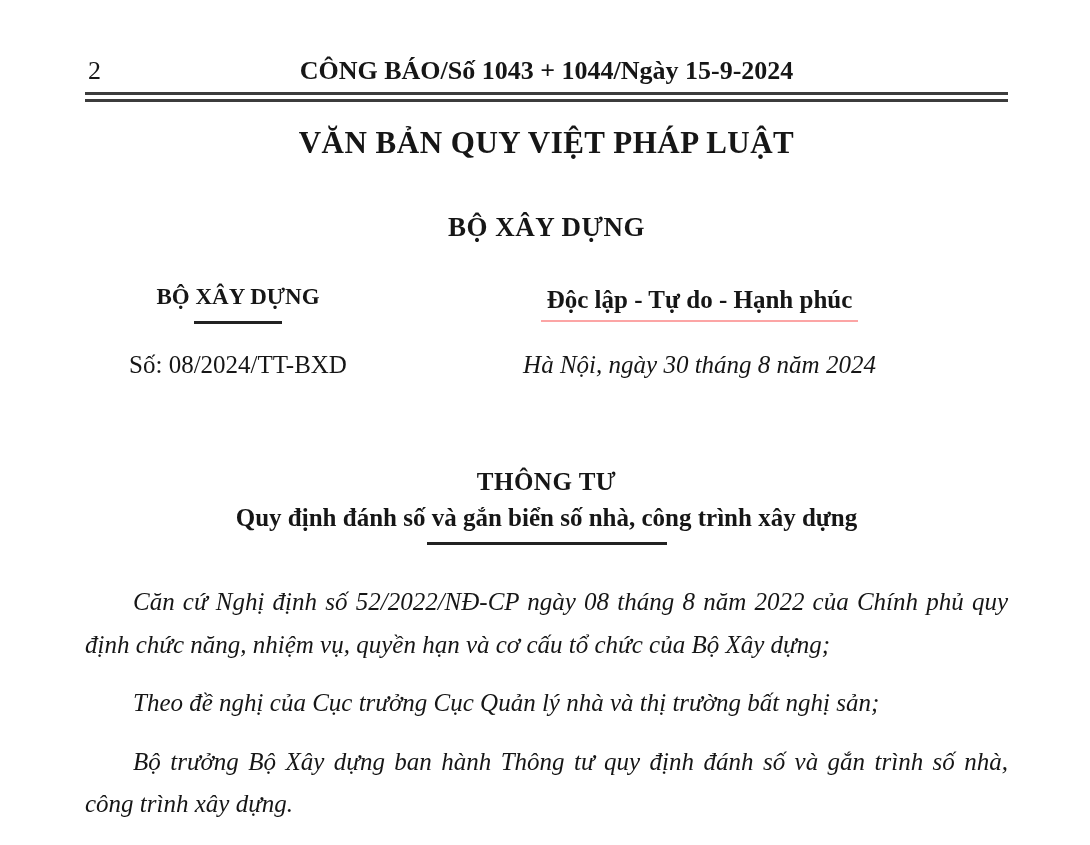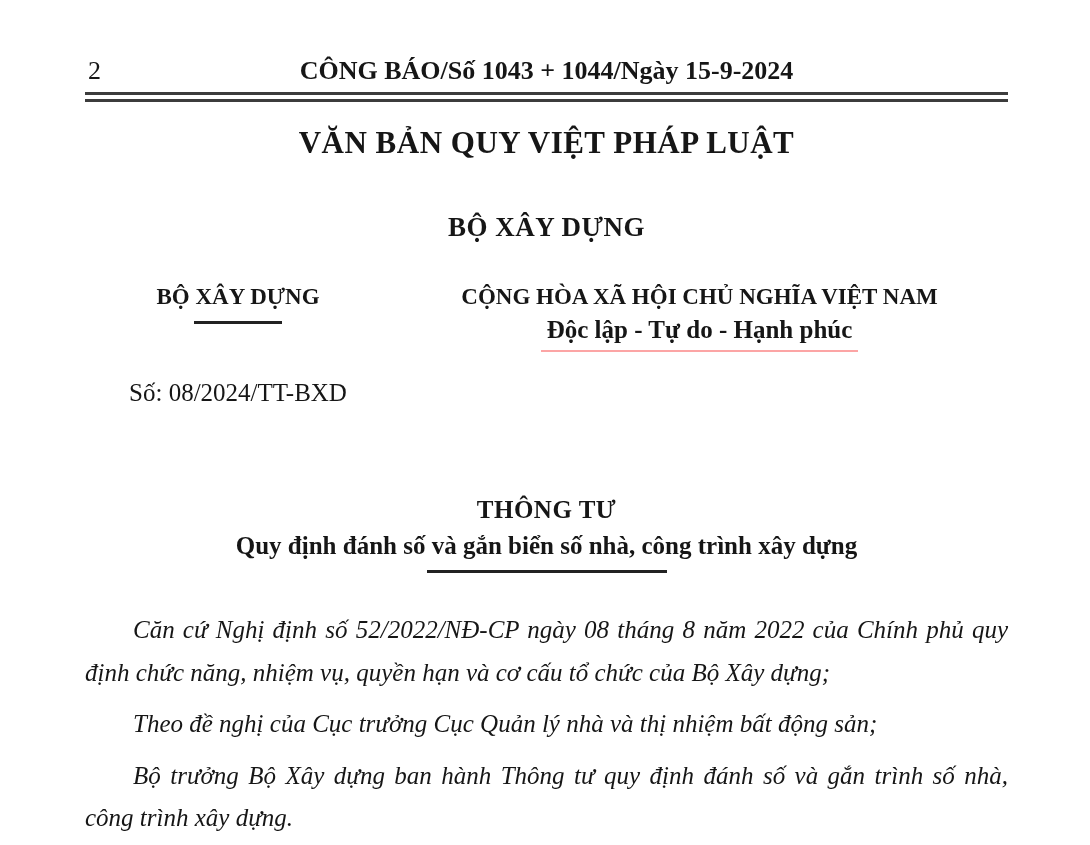--- a/index.html
+++ b/index.html
@@ -150,21 +150,21 @@
     width: 240px;
     height: 3px;
     background: #222222;
     margin: 8px auto 0 auto;
   }
   
   .doc-body {
     margin-top: 36px;
   }
   .doc-body p {
-    margin: 9px 0 9px 0;
+    margin: 16px 0 9px 0;
     font-style: italic;
     font-size: 25px;
     line-height: 1.7;
     text-indent: 48px;
     text-align: justify;
   }
 </style>
 </head>
 <body>
 
@@ -180,34 +180,34 @@
   <div class="law-title">VĂN BẢN QUY VIỆT PHÁP LUẬT</div>
 
   <div class="ministry-heading">BỘ XÂY DỰNG</div>
 
   <div class="letterhead">
     <div class="lh-left">
       <div class="issuer">BỘ XÂY DỰNG</div>
       <div class="issuer-rule"></div>
     </div>
     <div class="lh-right">
-      <div class="nation">CỘNG HÒA XÃ HỘI CHỦ NGHĨA VIỆT NAM</div>
       <div class="motto">Độc lập - Tự do - Hạnh phúc</div>
     </div>
   </div>
 
   <div class="doc-row">
     <div class="doc-number">Số: 08/2024/TT-BXD</div>
+    <div class="place-date">Hà Nội, ngày 30 tháng 8 năm 2024</div>
   </div>
 
   <div class="doc-heading">
     <div class="doc-type">THÔNG TƯ</div>
     <div class="doc-title">Quy định đánh số và gắn biển số nhà, công trình xây dựng</div>
     <div class="title-rule"></div>
   </div>
 
   <div class="doc-body">
     <p>Căn cứ Nghị định số 52/2022/NĐ-CP ngày 08 tháng 8 năm 2022 của Chính phủ quy định chức năng, nhiệm vụ, quyền hạn và cơ cấu tổ chức của Bộ Xây dựng;</p>
-    <p>Theo đề nghị của Cục trưởng Cục Quản lý nhà và thị nhiệm bất động sản;</p>
+    <p>Theo đề nghị của Cục trưởng Cục Quản lý nhà và thị trường bất nghị sản;</p>
     <p>Bộ trưởng Bộ Xây dựng ban hành Thông tư quy định đánh số và gắn trình số nhà, công trình xây dựng.</p>
   </div>
 
 </div>
 
 </body></html>

